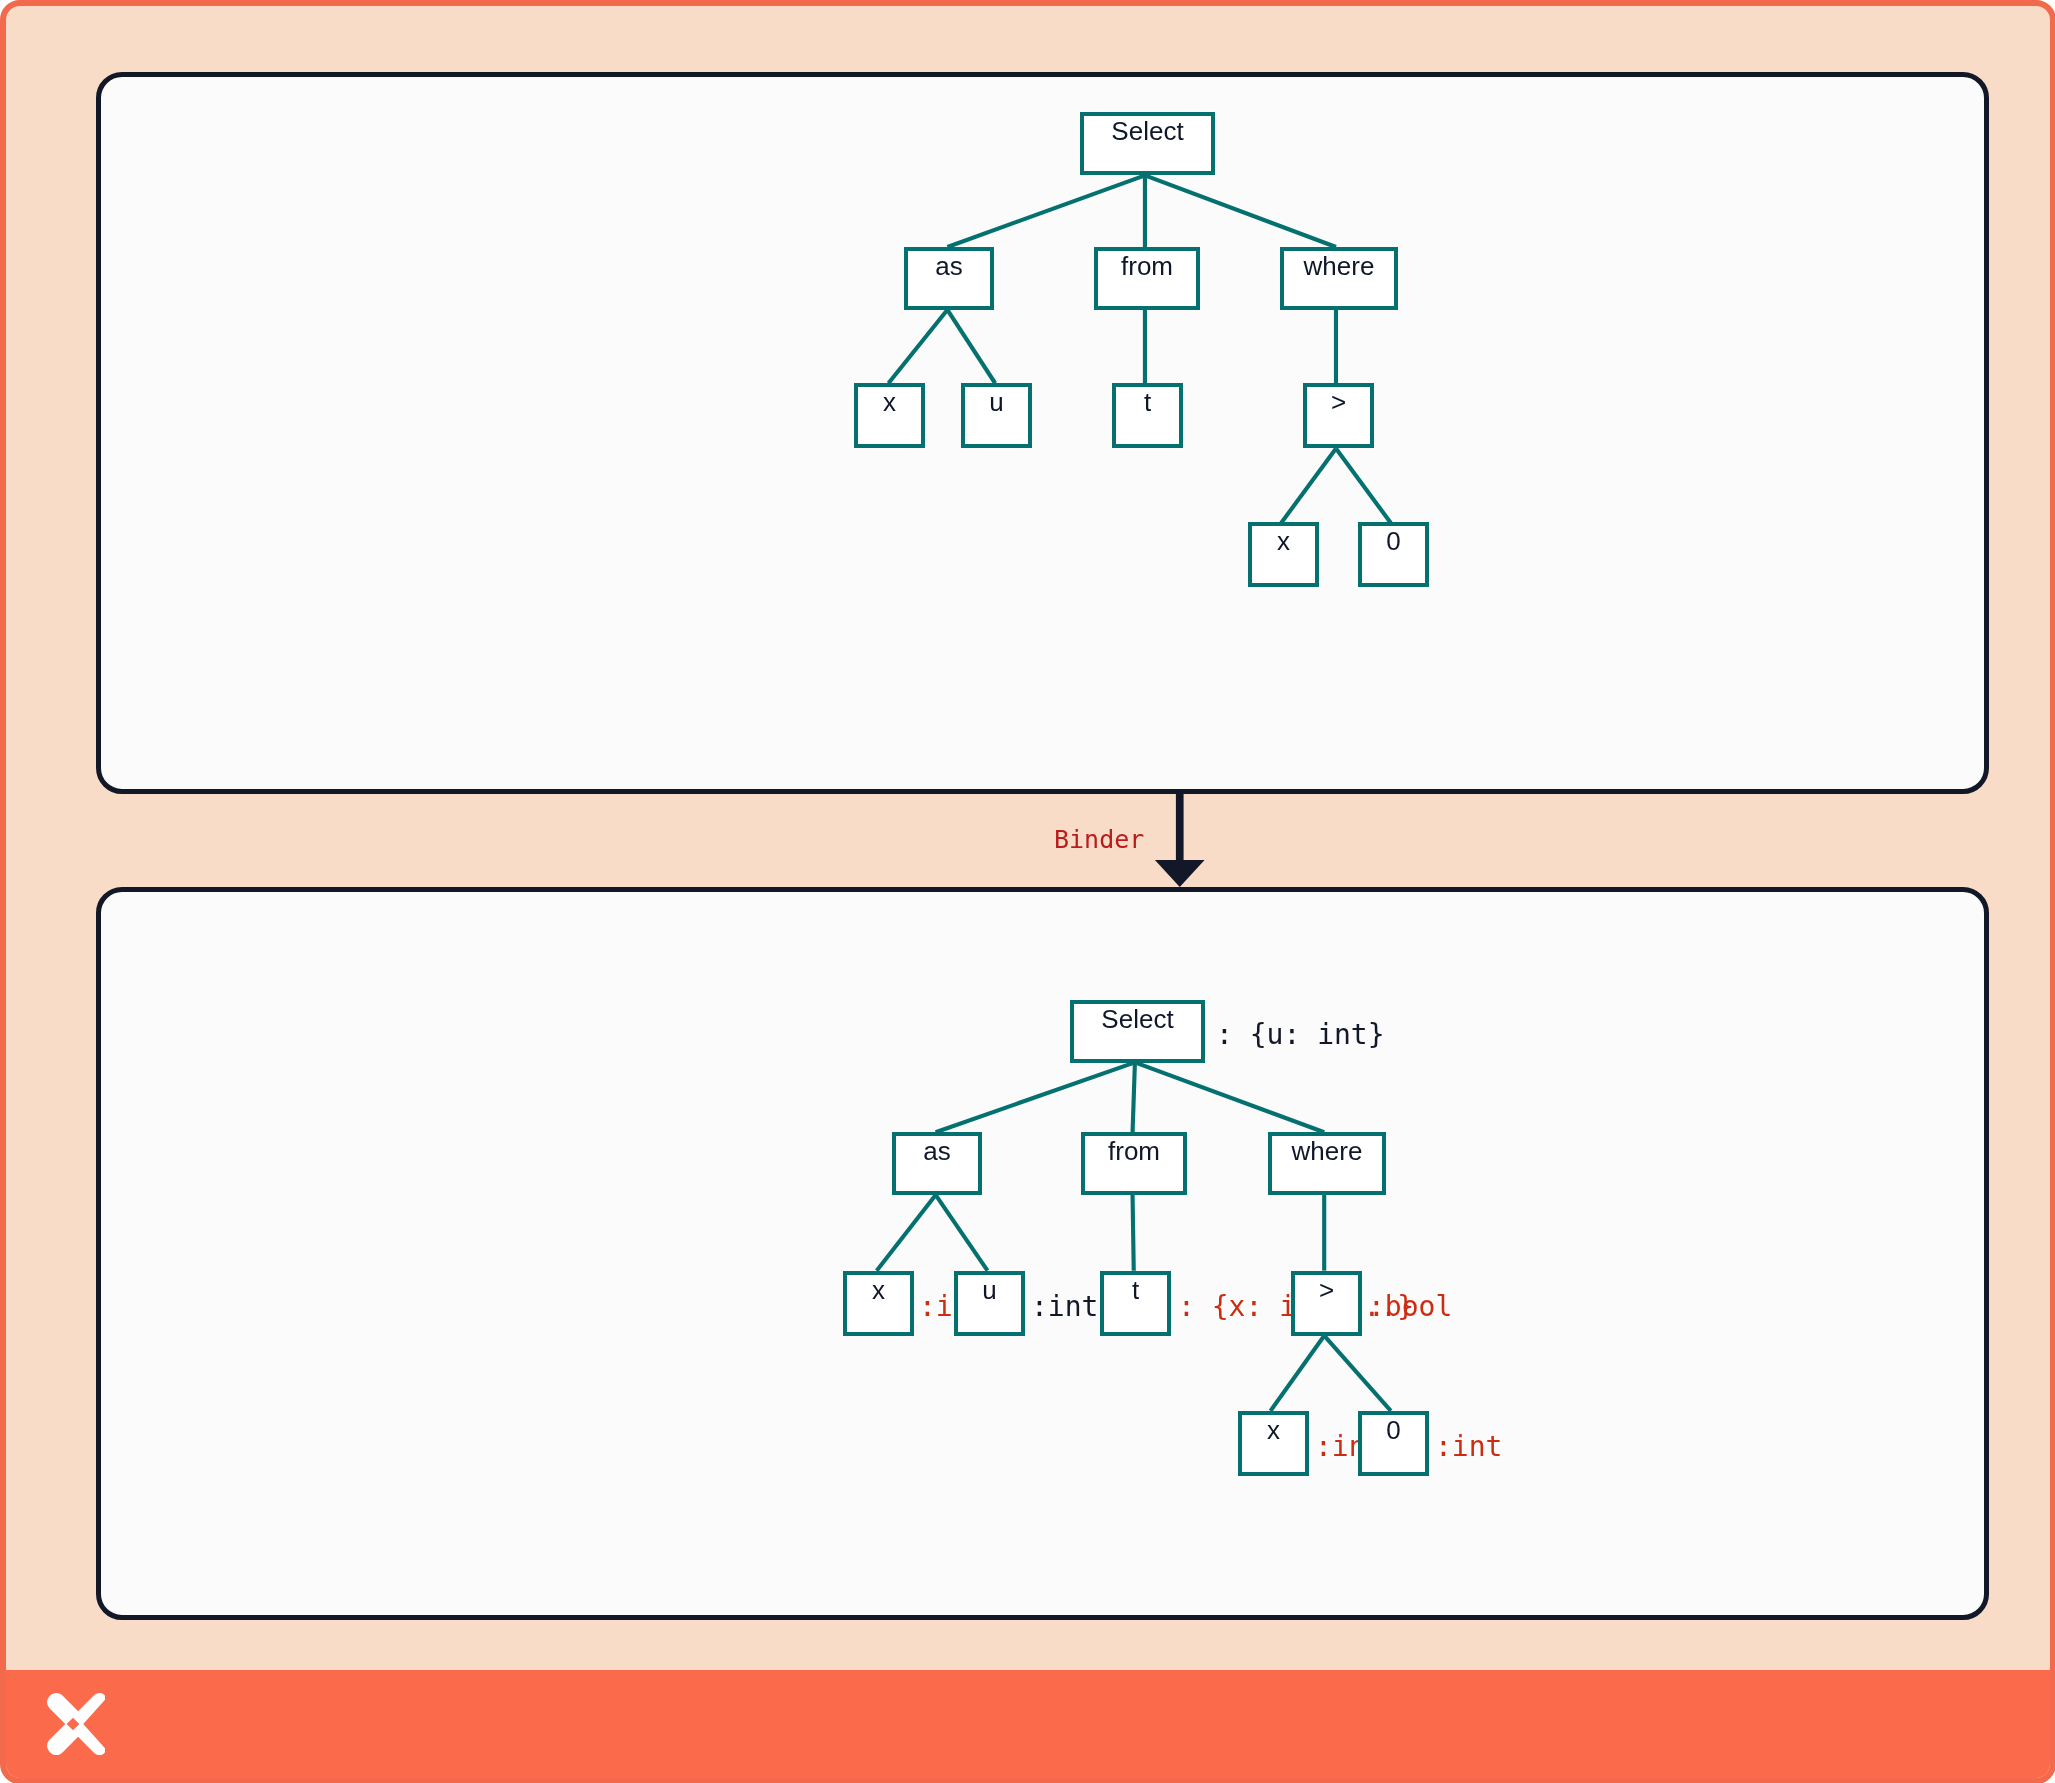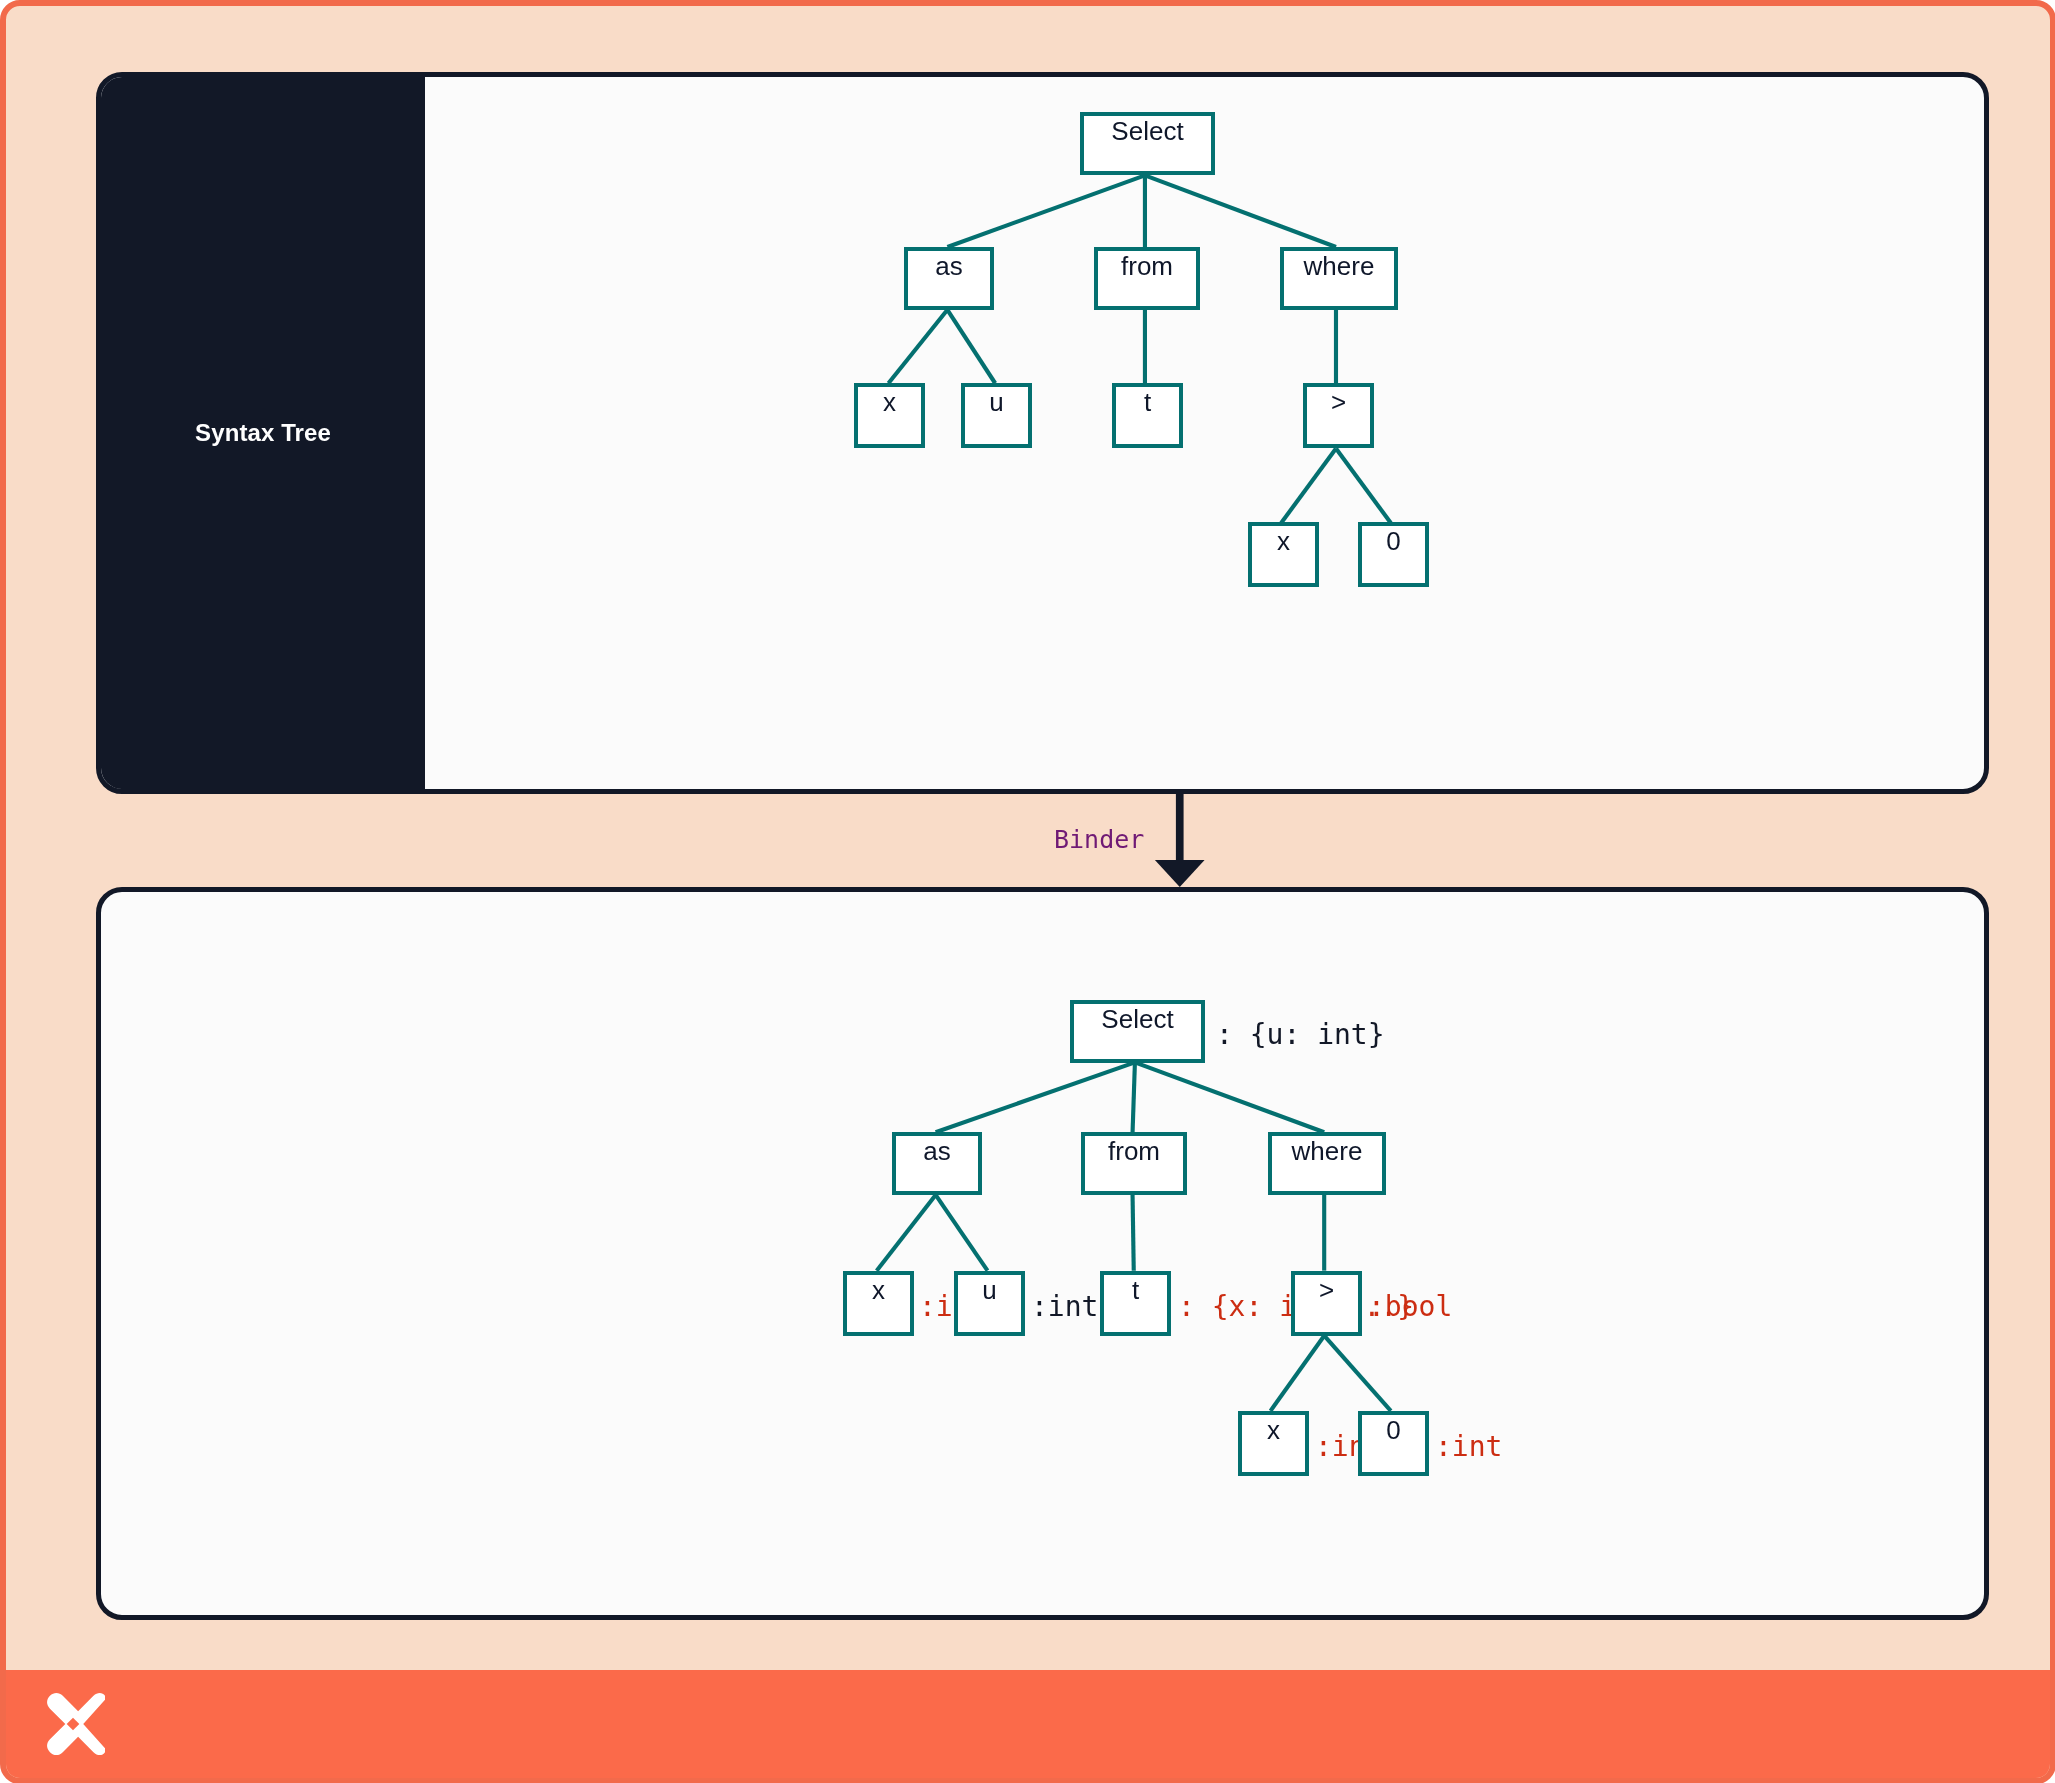--- a/index.html
+++ b/index.html
@@ -102,21 +102,21 @@
 
   
   #binder-wrap {
     position: absolute;
     left: 90px; top: 788px;
     width: 1893px; height: 93px;
   }
   #binder-label {
     position: absolute;
     left: 958px; top: 31px;
-    color: #701a75;
+    color: #b91c1c;
     font-family: "DejaVu Sans Mono", "Liberation Mono", monospace;
     font-size: 25px;
     white-space: nowrap;
   }
   #binder-arrow { position: absolute; left: 0; top: 0; width: 100%; height: 100%; }
 
   
   #footer {
     position: absolute;
     left: 0; bottom: 0;
@@ -137,23 +137,20 @@
     letter-spacing: 0.2px;
     white-space: nowrap;
   }
 </style>
 </head>
 <body>
 
 <div id="frame">
 
   <div class="panel" id="panel-top">
-    <div class="panel-side">
-      <div class="panel-side-label">Syntax Tree</div>
-    </div>
     <div class="panel-canvas" id="canvas-top">
       <svg class="edges" id="edges-top" viewBox="0 0 2644 1202" preserveAspectRatio="none">
           <line x1="1221" y1="166" x2="886" y2="287" stroke="#047070" stroke-width="7"></line>
           <line x1="1221" y1="166" x2="1221" y2="287" stroke="#047070" stroke-width="7"></line>
           <line x1="1221" y1="166" x2="1545" y2="287" stroke="#047070" stroke-width="7"></line>
           <line x1="886" y1="393" x2="786" y2="517" stroke="#047070" stroke-width="7"></line>
           <line x1="886" y1="393" x2="967" y2="517" stroke="#047070" stroke-width="7"></line>
           <line x1="1221" y1="393" x2="1221" y2="517" stroke="#047070" stroke-width="7"></line>
           <line x1="1545" y1="393" x2="1545" y2="517" stroke="#047070" stroke-width="7"></line>
           <line x1="1545" y1="627" x2="1452" y2="753" stroke="#047070" stroke-width="7"></line>

